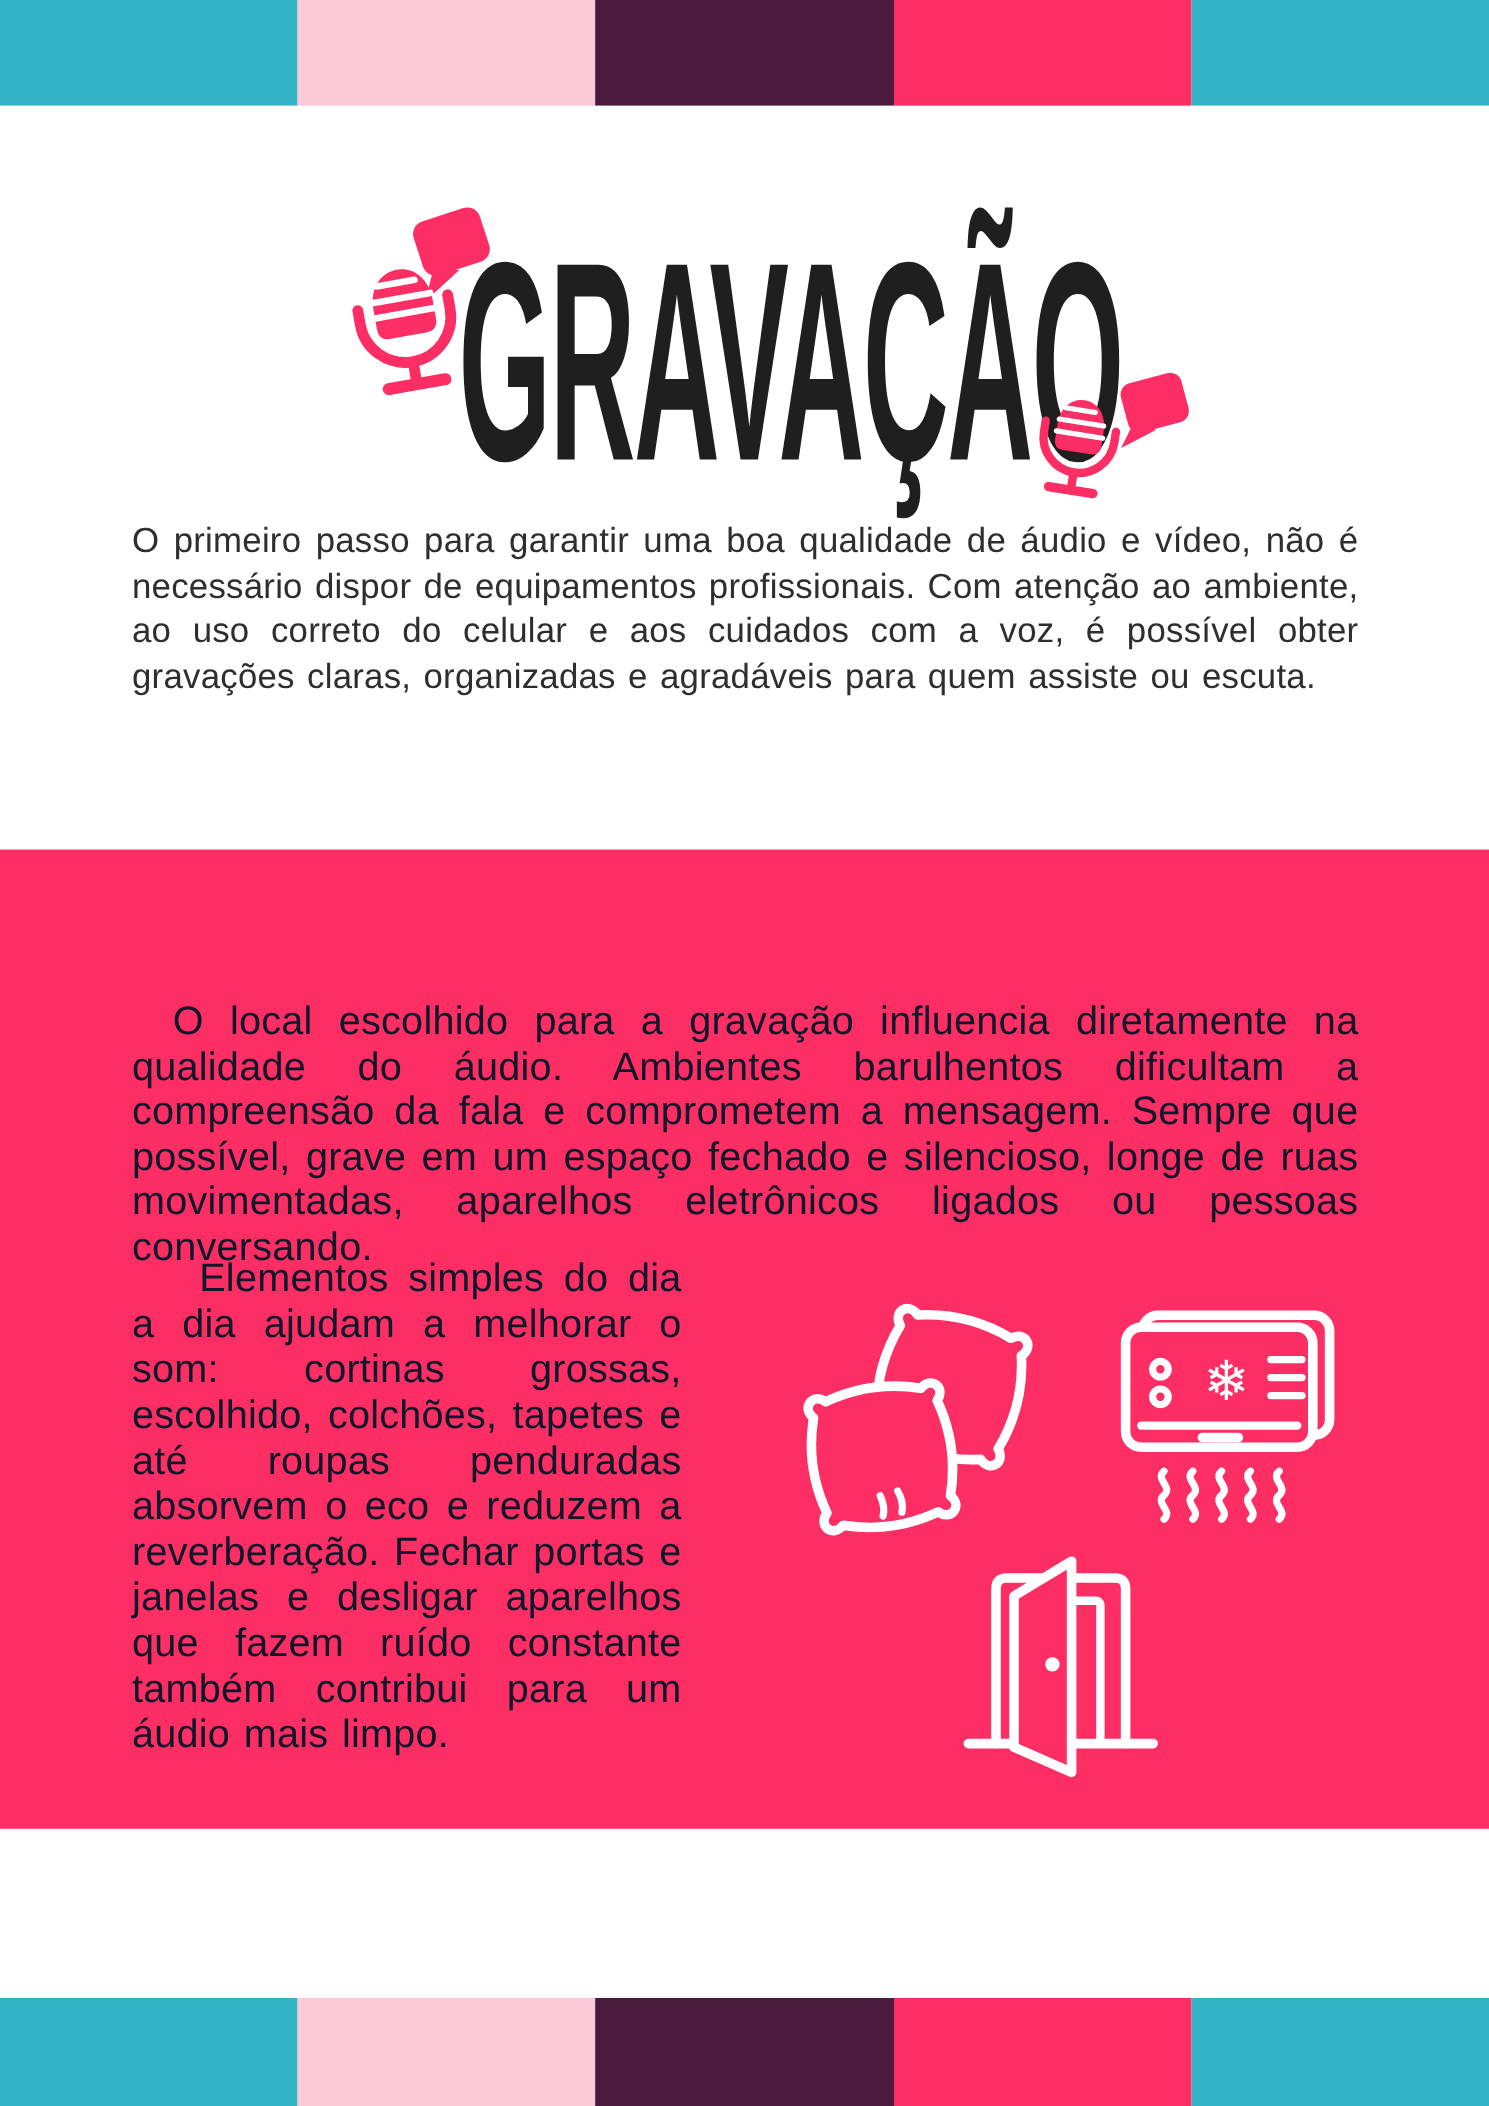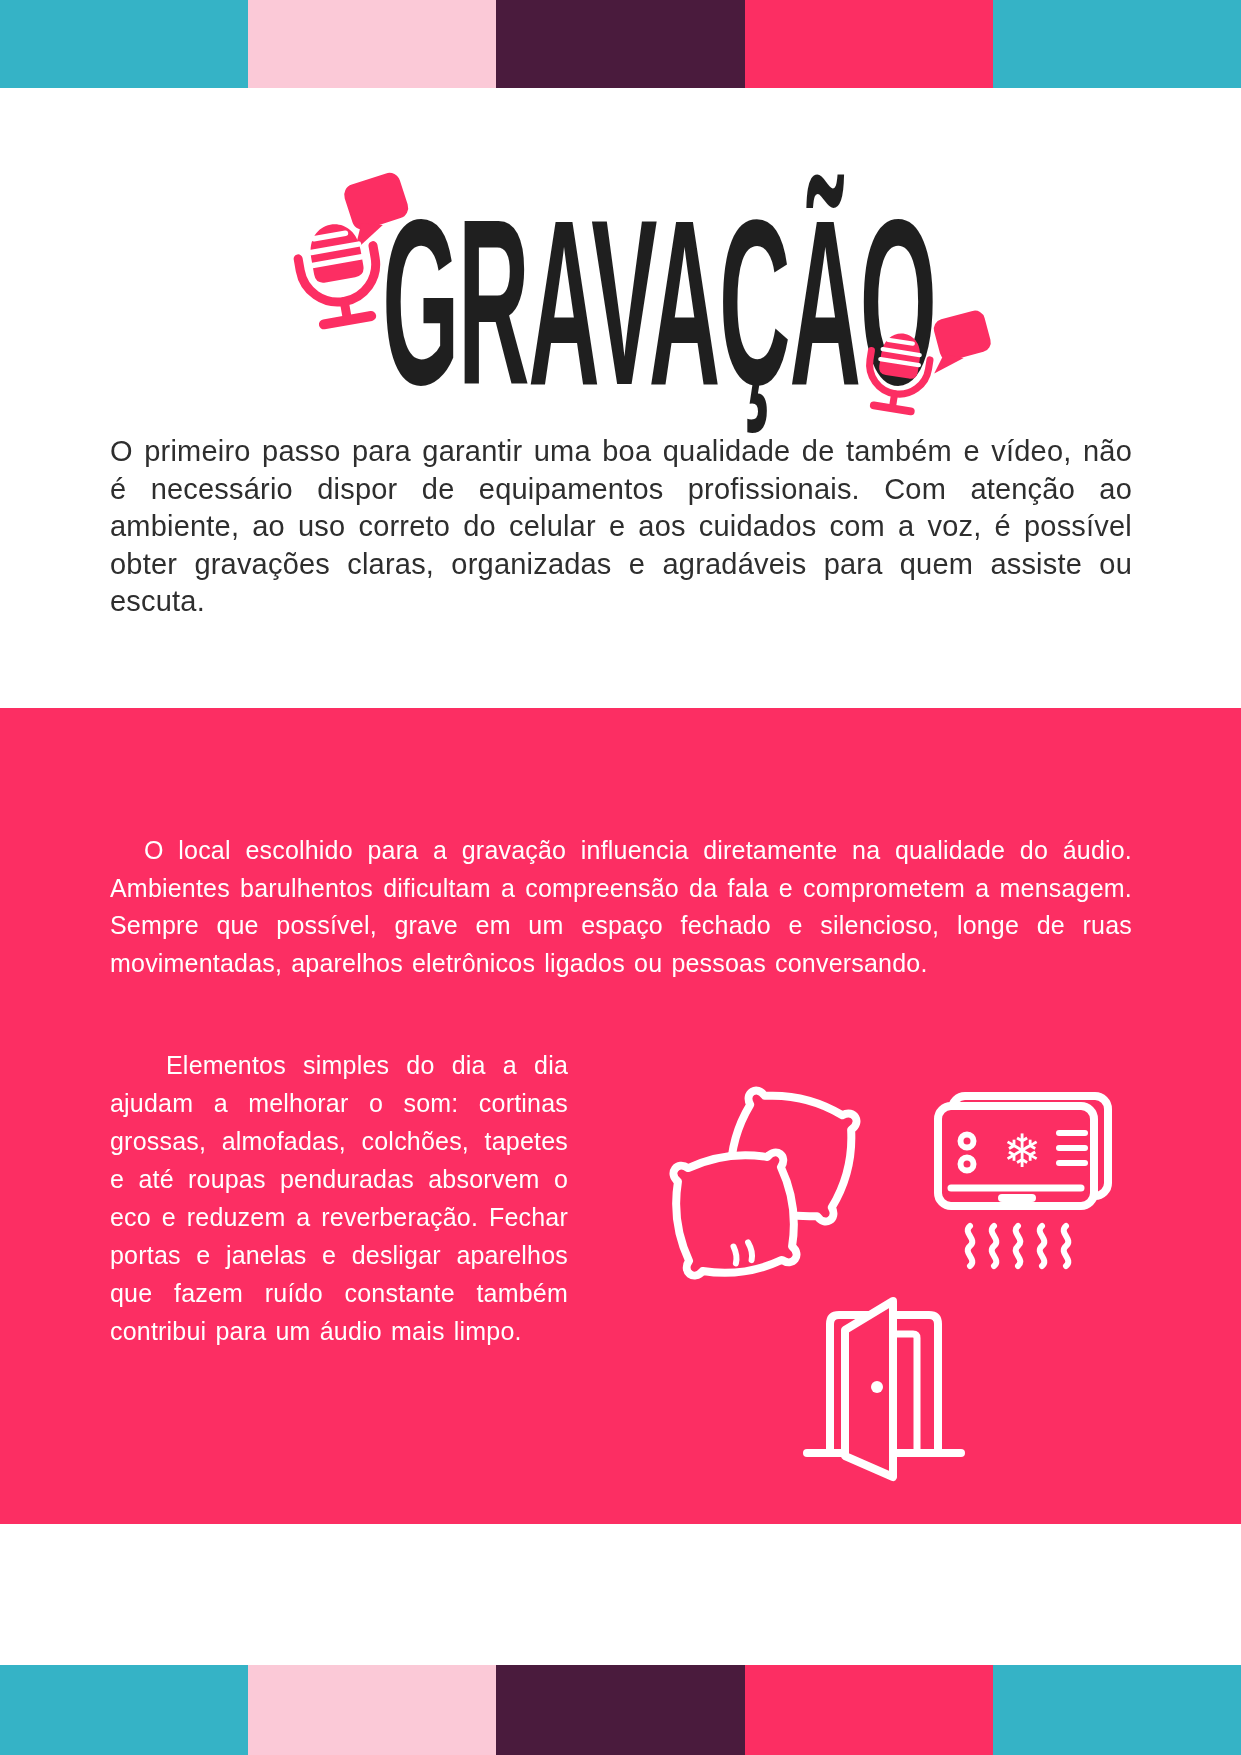--- a/index.html
+++ b/index.html
@@ -28,21 +28,21 @@
     word-spacing:2px;letter-spacing:0.2px;
   }
 
   .pink-section{position:absolute;left:0;top:708px;width:1241px;height:816px;background:#FC2E63;}
   .section-heading{position:absolute;left:110px;top:14px;margin:0;white-space:nowrap;}
   .heading-condensed{
     display:inline-block;font-weight:bold;font-size:66px;line-height:1;color:#ffffff;
     transform:scaleX(0.62);transform-origin:0 50%;letter-spacing:0px;white-space:nowrap;
   }
   .pink-p{
-    margin:0;color:#ffffff;font-size:25px;line-height:37.5px;text-align:justify;
+    margin:0;color:#0f172a;font-size:33px;line-height:37.5px;text-align:justify;
     word-spacing:2px;letter-spacing:0.2px;
   }
   .pink-p1{position:absolute;left:110px;top:124px;width:1022px;text-indent:34px;}
   .pink-p2{position:absolute;left:110px;top:338px;width:458px;text-indent:56px;line-height:38px;}
 
   .deco-icon{position:absolute;}
   .icon-pillows{left:658px;top:370px;}
   .icon-ac{left:928px;top:380px;}
   .icon-door{left:795px;top:585px;}
 </style>
@@ -96,28 +96,28 @@
           <line x1="-24" y1="-18" x2="24" y2="-18"></line>
           <line x1="-25" y1="-5" x2="25" y2="-5"></line>
         </g>
         <path d="M -38 -14 L -38 -2 A 38 38 0 0 0 38 -2 L 38 -14" fill="none" stroke="#FC2E63" stroke-width="9" stroke-linecap="round"></path>
         <line x1="0" y1="36" x2="0" y2="50" stroke="#FC2E63" stroke-width="9" stroke-linecap="round"></line>
         <line x1="-24" y1="55" x2="24" y2="55" stroke="#FC2E63" stroke-width="10" stroke-linecap="round"></line>
       </g>
     </g>
   </svg>
 
-  <p class="intro">O primeiro passo para garantir uma boa qualidade de também e vídeo, não é necessário dispor de equipamentos profissionais. Com atenção ao ambiente, ao uso correto do celular e aos cuidados com a voz, é possível obter gravações claras, organizadas e agradáveis para quem assiste ou escuta.</p>
+  <p class="intro">O primeiro passo para garantir uma boa qualidade de áudio e vídeo, não é necessário dispor de equipamentos profissionais. Com atenção ao ambiente, ao uso correto do celular e aos cuidados com a voz, é possível obter gravações claras, organizadas e agradáveis para quem assiste ou escuta.</p>
 
   <section class="pink-section">
 
 
     <p class="pink-p pink-p1">O local escolhido para a gravação influencia diretamente na qualidade do áudio. Ambientes barulhentos dificultam a compreensão da fala e comprometem a mensagem. Sempre que possível, grave em um espaço fechado e silencioso, longe de ruas movimentadas, aparelhos eletrônicos ligados ou pessoas conversando.</p>
 
-    <p class="pink-p pink-p2">Elementos simples do dia a dia ajudam a melhorar o som: cortinas grossas, almofadas, colchões, tapetes e até roupas penduradas absorvem o eco e reduzem a reverberação. Fechar portas e janelas e desligar aparelhos que fazem ruído constante também contribui para um áudio mais limpo.</p>
+    <p class="pink-p pink-p2">Elementos simples do dia a dia ajudam a melhorar o som: cortinas grossas, escolhido, colchões, tapetes e até roupas penduradas absorvem o eco e reduzem a reverberação. Fechar portas e janelas e desligar aparelhos que fazem ruído constante também contribui para um áudio mais limpo.</p>
 
     <svg class="deco-icon icon-pillows" width="210" height="212" viewBox="0 0 210 212">
       <g stroke="#ffffff" stroke-width="8" stroke-linejoin="round" stroke-linecap="round">
         <g transform="translate(133,78) rotate(14)">
           <path fill="none" d="M -40 -52 C -50 -61 -61 -50 -52 -40 C -60 -14 -60 14 -52 40 C -61 50 -50 61 -40 52 C -14 60 14 60 40 52 C 50 61 61 50 52 40 C 60 14 60 -14 52 -40 C 61 -50 50 -61 40 -52 C 14 -60 -14 -60 -40 -52 Z"></path>
           <path fill="none" stroke-width="6" d="M -8 34 q 3 9 0 16 M 6 33 q 4 9 1 17"></path>
         </g>
         <g transform="translate(77,136) rotate(-8)">
           <path fill="#FC2E63" d="M -40 -52 C -50 -61 -61 -50 -52 -40 C -60 -14 -60 14 -52 40 C -61 50 -50 61 -40 52 C -14 60 14 60 40 52 C 50 61 61 50 52 40 C 60 14 60 -14 52 -40 C 61 -50 50 -61 40 -52 C 14 -60 -14 -60 -40 -52 Z"></path>
           <path fill="none" stroke-width="6" d="M -6 32 q 3 10 0 17 M 9 30 q 4 10 1 18"></path>

